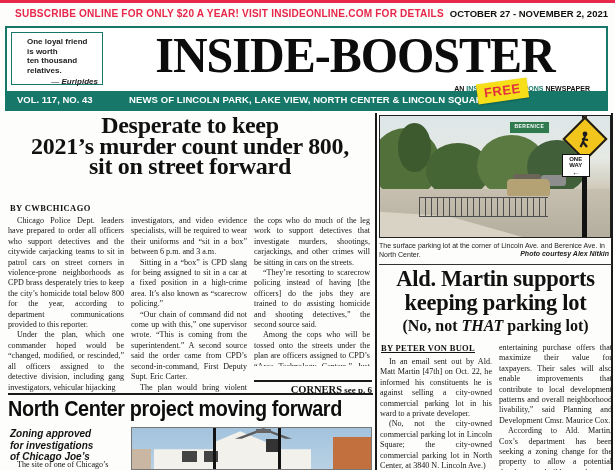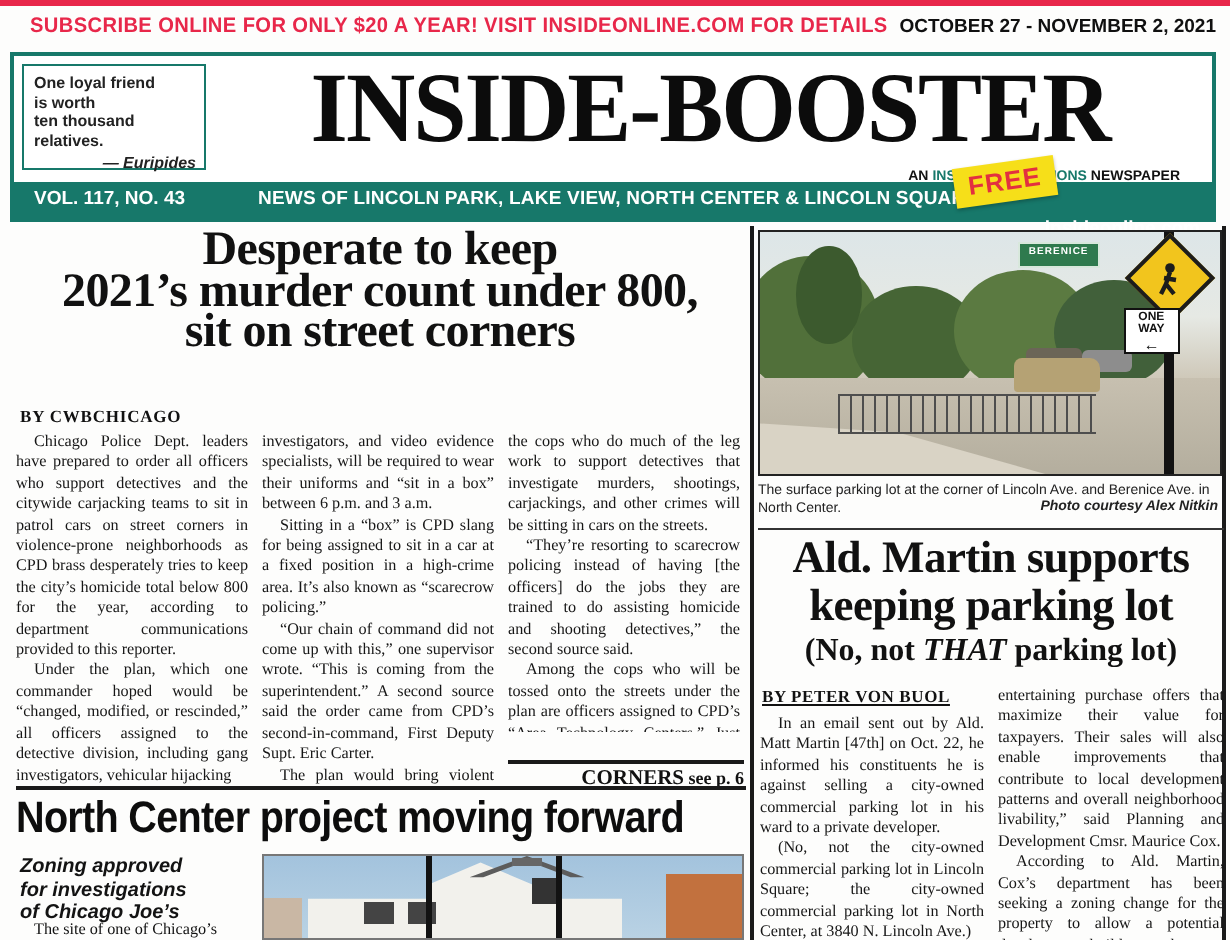--- a/index.html
+++ b/index.html
@@ -9,21 +9,21 @@
 
   
   #toprule{left:0;top:0;width:615px;height:3px;background:#e8274a;}
   #subscribe{left:15px;top:7px;font:bold 10.5px "Liberation Sans",sans-serif;color:#e8274a;
              letter-spacing:.2px;transform:scaleX(.96);transform-origin:left;white-space:nowrap;}
   #issuedate{right:7px;top:8px;font:bold 9.5px "Liberation Sans",sans-serif;color:#101010;white-space:nowrap;}
 
   
   #masthead{left:5px;top:26px;width:603px;height:85px;border:2px solid #17786a;box-sizing:border-box;background:#fff;}
   #quotebox{left:4px;top:4px;width:92px;height:53px;border:1.5px solid #17786a;box-sizing:border-box;
-            padding:4px 4px 0 5px;font:bold 8px/9.5px "Liberation Sans",sans-serif;color:#222;}
+            padding:4px 4px 0 15px;font:bold 8px/9.5px "Liberation Sans",sans-serif;color:#222;}
   #quoteattr{text-align:right;font-style:italic;margin-top:2px;}
   #nptitle{left:98px;top:-2px;width:500px;text-align:center;
            font:bold 48px/56px "Liberation Serif",serif;letter-spacing:-1px;color:#0c0c0c;
            transform:scaleY(1.04);transform-origin:top;white-space:nowrap;}
   #tagline{right:16px;top:57px;font:bold 7px "Liberation Sans",sans-serif;color:#111;white-space:nowrap;}
   #tagline .brand{color:#17786a;}
   #infobar{left:0;right:0;bottom:0;height:18px;background:#17786a;color:#fff;
            font:bold 9.5px/18px "Liberation Sans",sans-serif;}
   #vol{left:10px;top:0;}
   #coverage{left:122px;top:0;white-space:nowrap;letter-spacing:.1px;}
@@ -141,21 +141,21 @@
     </div>
   </div>
   <div class="abs" id="freebadge">FREE</div>
 
   <div class="abs vrule" id="vruleMid"></div>
   <div class="abs vrule" id="vruleRight"></div>
 
   <div class="abs" id="a1-headline">
     <div>Desperate to keep</div>
     <div>2021’s murder count under 800,</div>
-    <div>sit on street corners</div>
+    <div>sit on street forward</div>
   </div>
   <div class="abs" id="a1-byline">BY CWBCHICAGO</div>
 
   <div class="abs bodycol" id="a1c1">
     <p>Chicago Police Dept. leaders have prepared to order all officers who support detectives and the citywide carjacking teams to sit in patrol cars on street corners in violence-prone neighborhoods as CPD brass desperately tries to keep the city’s homicide total below 800 for the year, according to department communications provided to this reporter.</p>
     <p>Under the plan, which one commander hoped would be “changed, modified, or rescinded,” all officers assigned to the detective division, including gang investigators, vehicular hijacking</p>
   </div>
   <div class="abs bodycol" id="a1c2">
     <p class="cont">investigators, and video evidence specialists, will be required to wear their uniforms and “sit in a box” between 6 p.m. and 3 a.m.</p>
     <p>Sitting in a “box” is CPD slang for being assigned to sit in a car at a fixed position in a high-crime area. It’s also known as “scarecrow policing.”</p>

